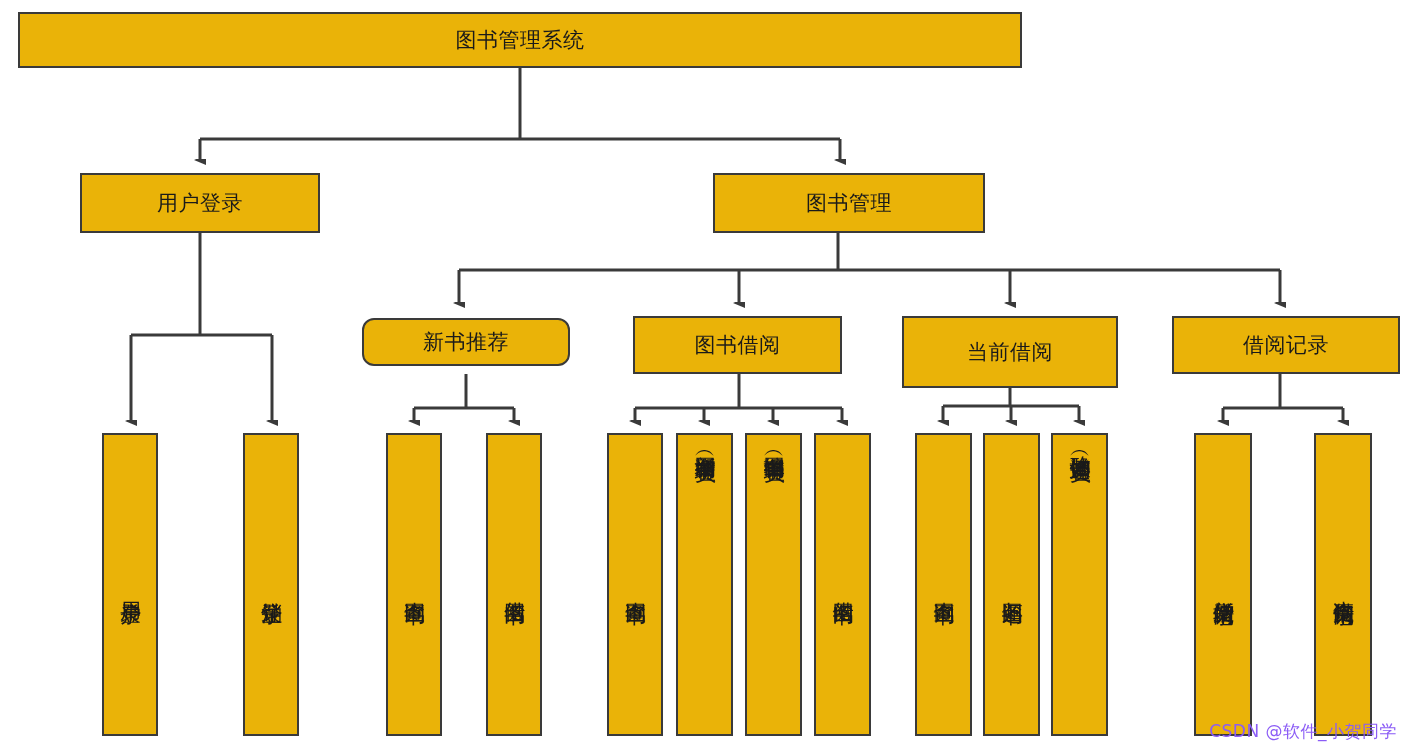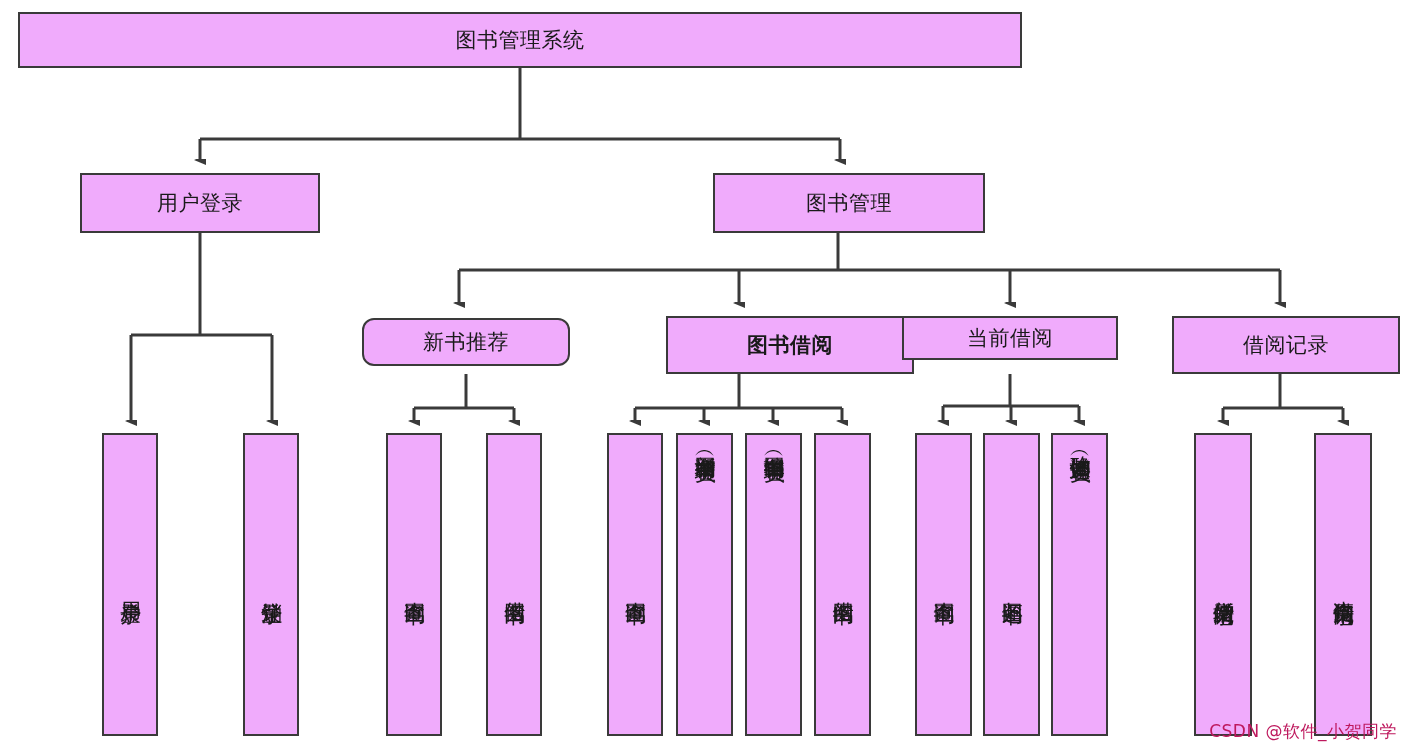--- a/index.html
+++ b/index.html
@@ -23,21 +23,21 @@
     position: absolute;
     left: 0;
     top: 0;
     width: 1405px;
     height: 747px;
   }
   .node-box {
     position: absolute;
     box-sizing: border-box;
     border: 2px solid #3a3a3a;
-    background: #f0abfc;
+    background: #eab308;
     display: flex;
     align-items: center;
     justify-content: center;
     color: #1a1a1a;
   }
   .node-label {
     display: block;
     text-align: center;
     line-height: 1.25;
     letter-spacing: 0.5px;
@@ -64,21 +64,21 @@
     max-height: 100%;
   }
   .node-box.vertical.centered {
     align-items: center;
   }
   .watermark {
     position: absolute;
     right: 8px;
     bottom: 4px;
     font-size: 17px;
-    color: #be185d;
+    color: #8b5cf6;
     white-space: nowrap;
     letter-spacing: 0.5px;
   }
 </style>
 </head>
 <body>
 
 <div id="diagram-root">
 
   <svg class="diagram-canvas" viewBox="0 0 1405 747">
@@ -138,24 +138,24 @@
   <div class="node-box horizontal" id="node-l2-0" style="left: 80px; top: 173px; width: 240px; height: 60px;">
     <span class="node-label">用户登录</span>
   </div>
   <div class="node-box horizontal" id="node-l2-1" style="left: 713px; top: 173px; width: 272px; height: 60px;">
     <span class="node-label">图书管理</span>
   </div>
 
   <div class="node-box horizontal" id="node-l3-0" style="left: 362px; top: 318px; width: 208px; height: 48px; border-radius: 12px;">
     <span class="node-label">新书推荐</span>
   </div>
-  <div class="node-box horizontal" id="node-l3-1" style="left: 666px; top: 316px; width: 248px; height: 58px; font-weight: bold;">
+  <div class="node-box horizontal" id="node-l3-1" style="left: 633px; top: 316px; width: 209px; height: 58px;">
     <span class="node-label">图书借阅</span>
   </div>
-  <div class="node-box horizontal" id="node-l3-2" style="left: 902px; top: 316px; width: 216px; height: 44px;">
+  <div class="node-box horizontal" id="node-l3-2" style="left: 902px; top: 316px; width: 216px; height: 72px;">
     <span class="node-label">当前借阅</span>
   </div>
   <div class="node-box horizontal" id="node-l3-3" style="left: 1172px; top: 316px; width: 228px; height: 58px;">
     <span class="node-label">借阅记录</span>
   </div>
 
   <div class="node-box vertical centered" id="node-leaf-0" style="left: 102px; top: 433px; width: 56px; height: 303px;">
     <span class="node-label">用户登录</span>
   </div>
   <div class="node-box vertical centered" id="node-leaf-1" style="left: 243px; top: 433px; width: 56px; height: 303px;">

